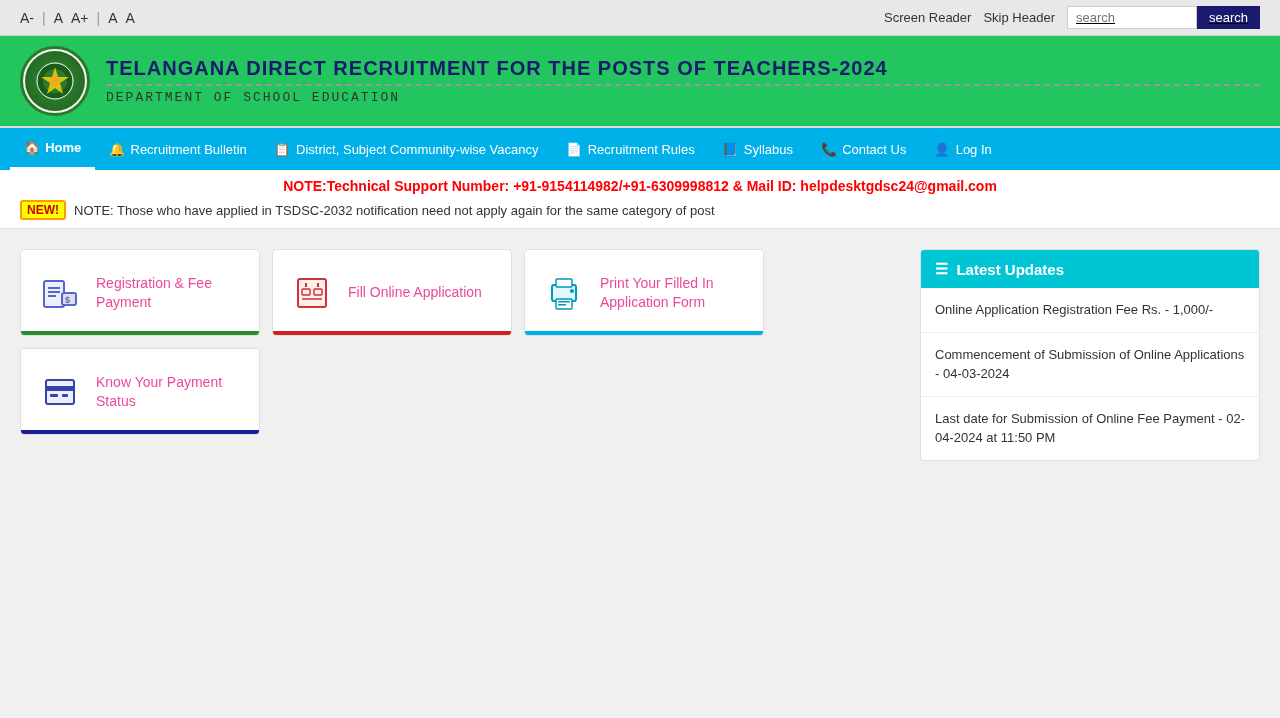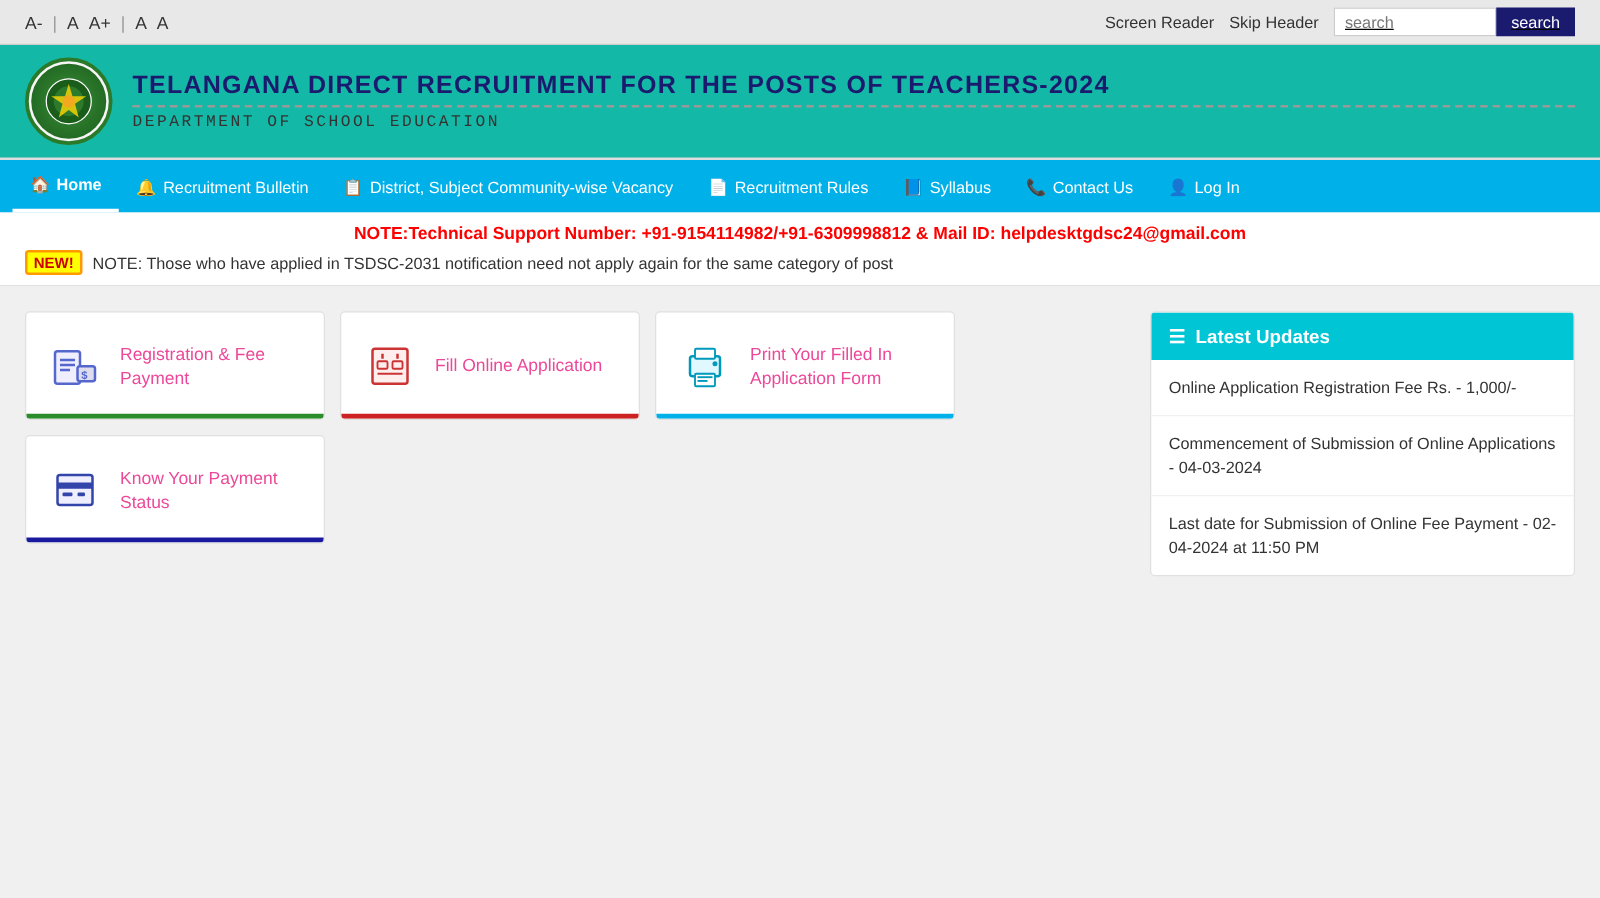--- a/index.html
+++ b/index.html
@@ -32,21 +32,21 @@
       background: #1a1a6e;
       color: #fff;
       border: none;
       padding: 3px 12px;
       font-size: 13px;
       cursor: pointer;
     }
 
     
     .header {
-      background: #14b8a6;
+      background: #22c55e;
       padding: 10px 20px;
       display: flex;
       align-items: center;
       gap: 16px;
       border-bottom: 2px solid #ddd;
     }
     .logo-circle {
       width: 70px;
       height: 70px;
       border-radius: 50%;
@@ -309,21 +309,21 @@
   <a class="nav-item">
     <span>👤</span>
     <span>Log In</span>
   </a>
 </nav>
 
 <div class="notice-bar">
   <div class="notice-technical">NOTE:Technical Support Number: +91-9154114982/+91-6309998812 &amp; Mail ID: helpdesktgdsc24@gmail.com</div>
   <div class="notice-new">
     <span class="new-badge">NEW!</span>
-    <span>NOTE: Those who have applied in TSDSC-2031 notification need not apply again for the same category of post</span>
+    <span>NOTE: Those who have applied in TSDSC-2032 notification need not apply again for the same category of post</span>
   </div>
 </div>
 
 <div class="main-content">
   <div class="cards-area">
 
     <div class="cards-row">
 
       <div class="card card-green">
         <div class="card-icon">

